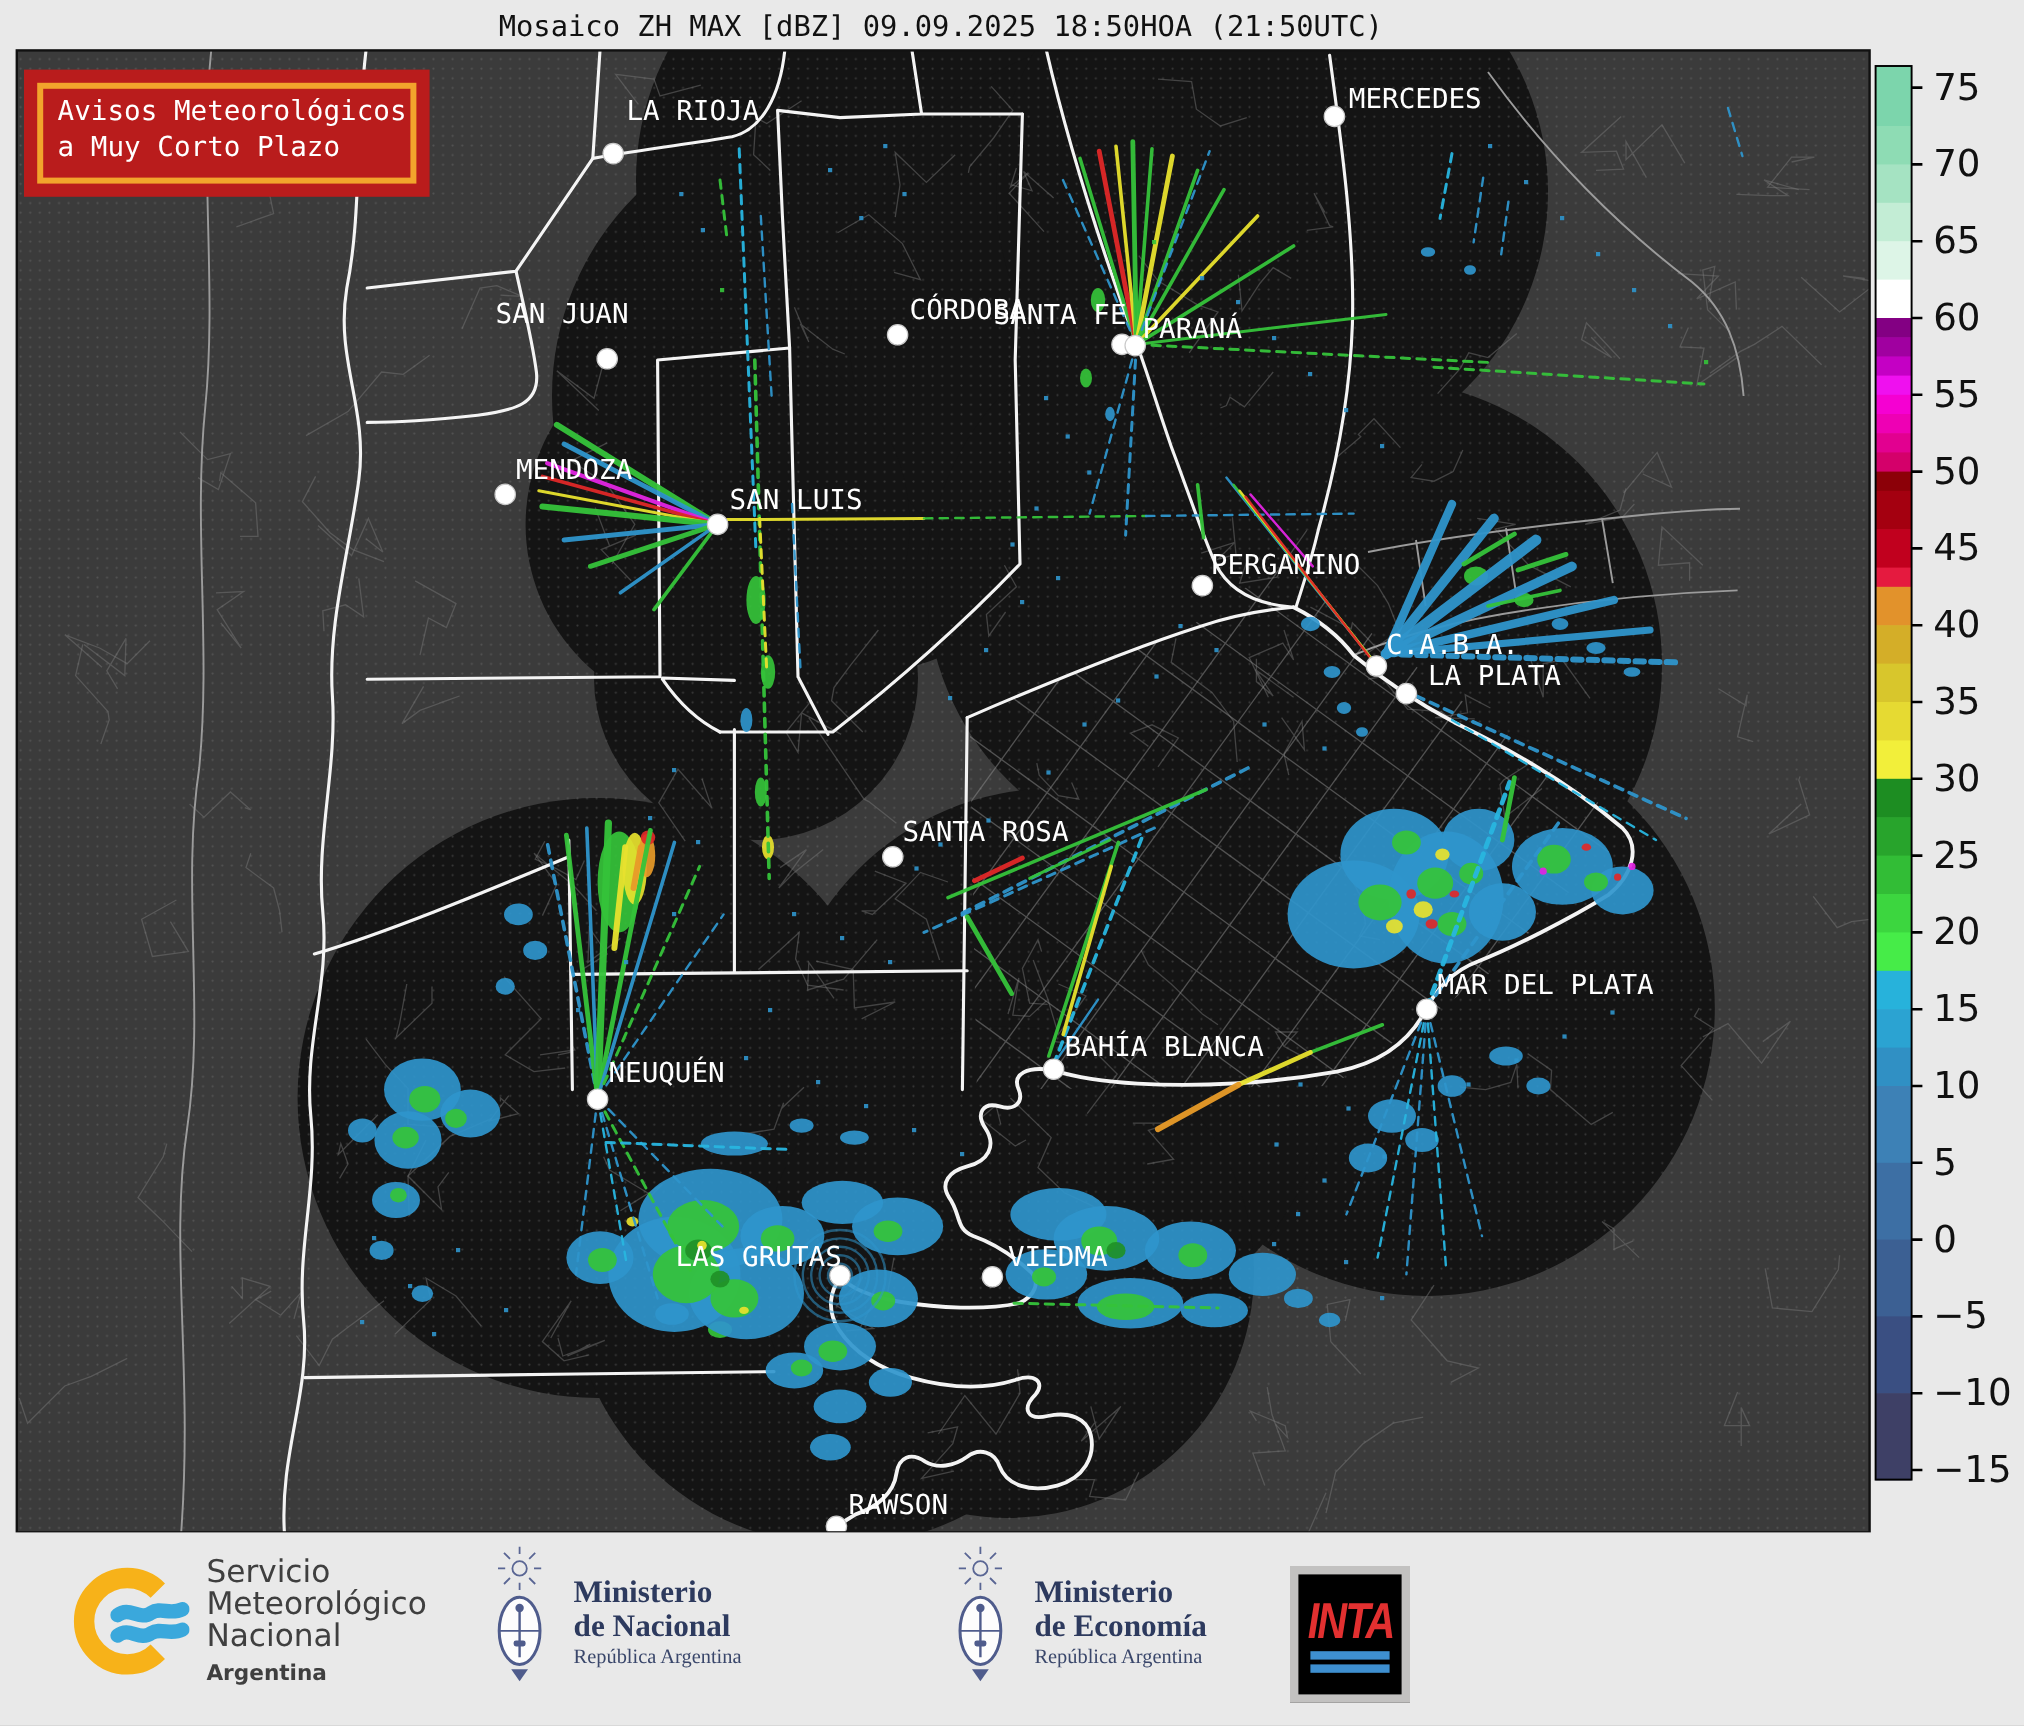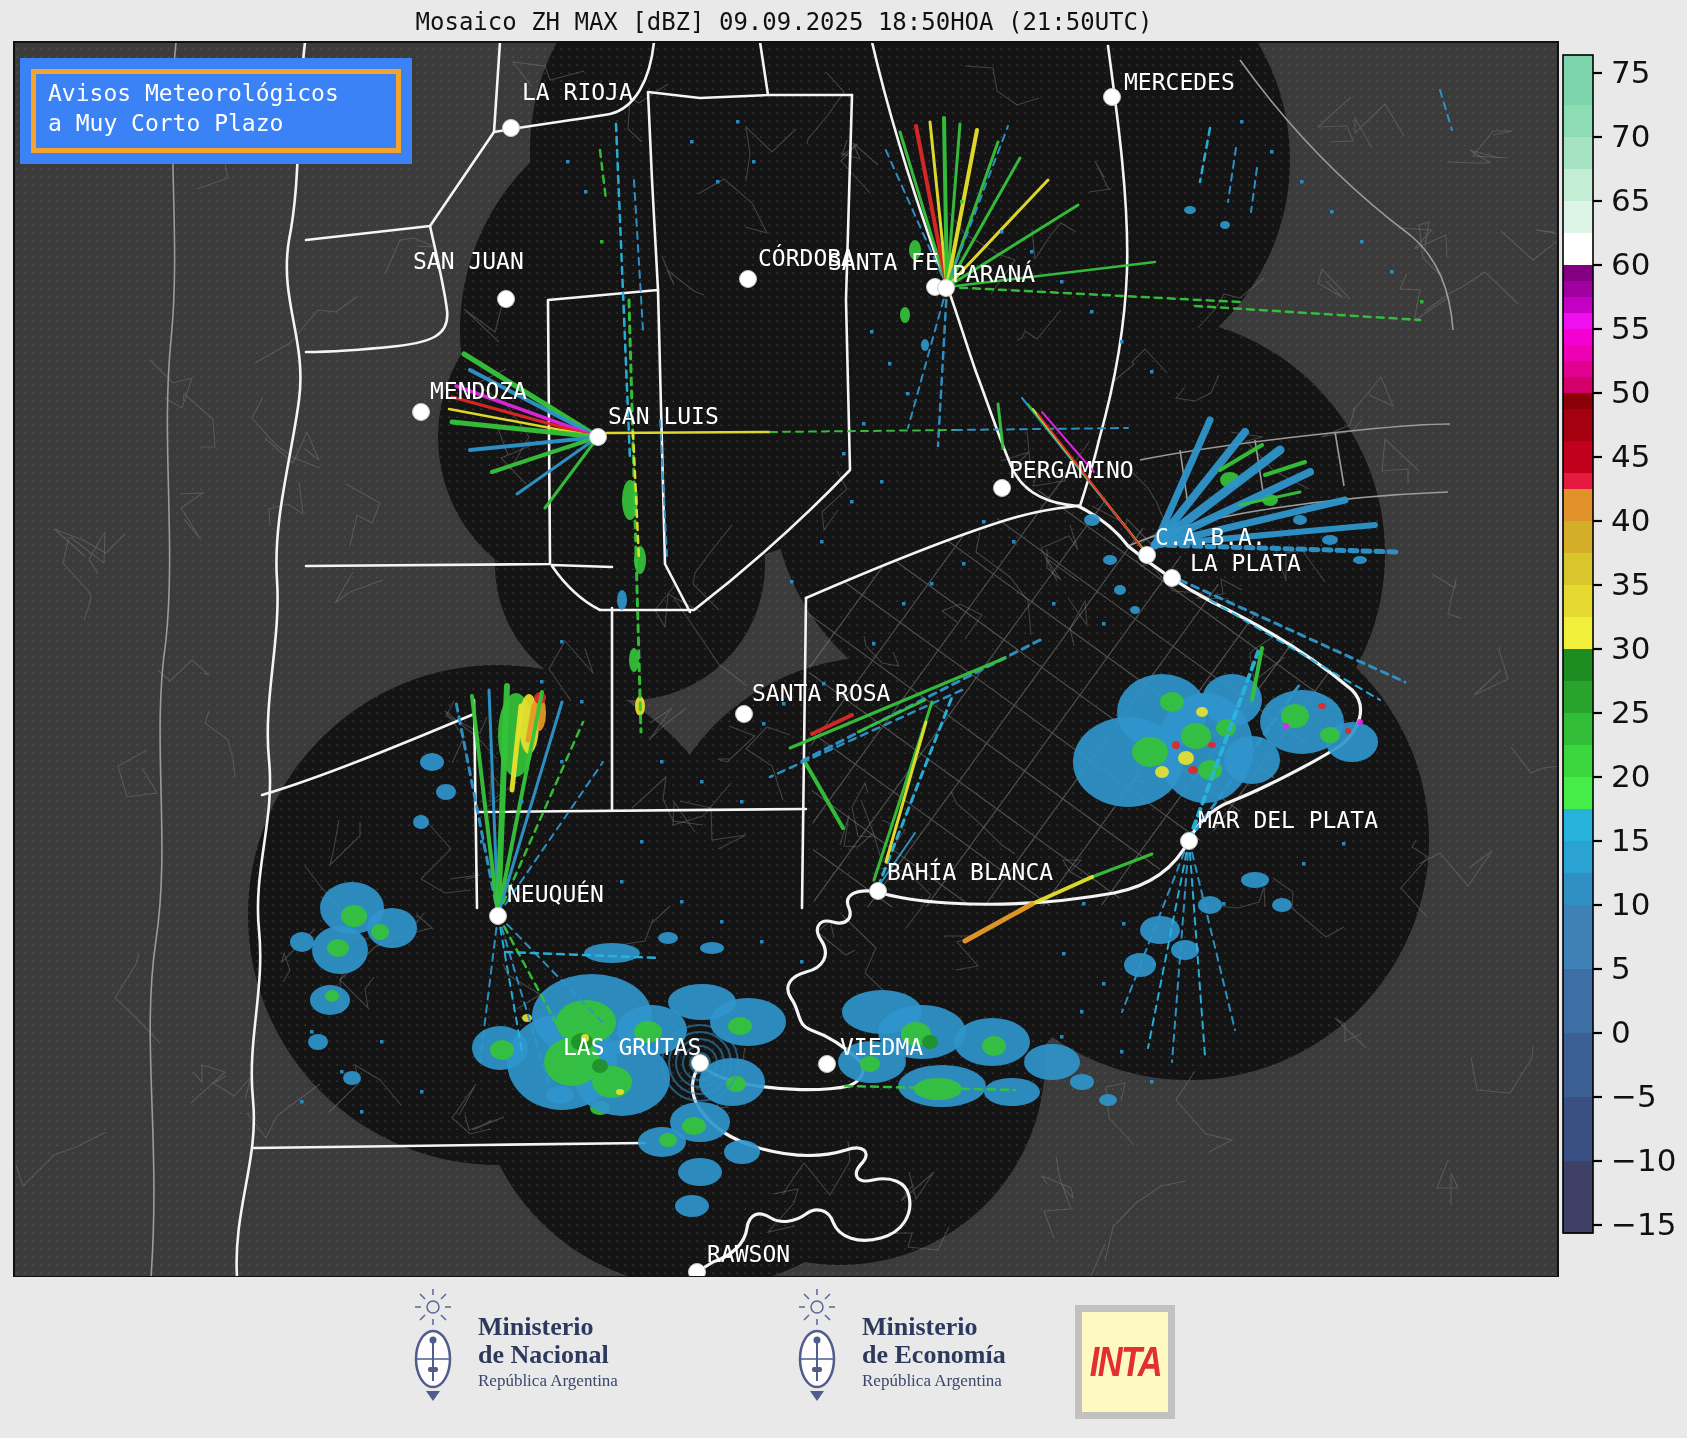--- a/index.html
+++ b/index.html
@@ -1,33 +1,33 @@
 <!DOCTYPE html>
 <html><head>
 <meta charset="utf-8">
 <style>
   html,body{margin:0;padding:0;background:#e9e9e9;}
   .page{position:relative;width:1687px;height:1438px;background:#e9e9e9;overflow:hidden;
         font-family:"DejaVu Sans",sans-serif;}
   .title{position:absolute;left:24px;top:4px;width:1520px;text-align:center;
          font-family:"DejaVu Sans Mono",monospace;font-size:24px;line-height:36px;color:#111;}
   .scene{position:absolute;left:0;top:0;}
-  .warn{position:absolute;left:20px;top:58px;width:368px;height:106px;background:#3b82f6;padding-left:24px;}
+  .warn{position:absolute;left:20px;top:58px;width:338px;height:106px;background:#b91c1c;}
   .warn-inner{position:absolute;left:11px;top:11px;right:11px;bottom:11px;border:5px solid #f2a42c;
               color:#ffffff;font-family:"DejaVu Sans Mono",monospace;font-size:23px;line-height:30px;
               padding:4px 0 0 12px;box-sizing:border-box;}
   .footer{position:absolute;left:0;top:1277px;width:1687px;height:161px;background:#e9e9e9;}
   .logo{position:absolute;display:flex;align-items:center;gap:14px;}
   .smn-text{font-family:"DejaVu Sans",sans-serif;color:#3f3f3f;font-size:26px;line-height:27px;}
   .smn-text .ar{font-size:18px;font-weight:bold;margin-top:3px;color:#3f3f3f;}
   .min-text{font-family:Liberation Serif, serif;color:#2d3a5e;}
   .min-text .l1,.min-text .l2{font-weight:bold;font-size:26px;line-height:28px;}
   .min-text .l3{font-size:17px;color:#3a476b;margin-top:2px;}
-  .inta-box{width:86px;height:100px;border:7px solid #c2c1c0;background:#fef9c3;
-            display:flex;flex-direction:row;align-items:center;justify-content:center;box-sizing:content-box;}
+  .inta-box{width:86px;height:100px;border:7px solid #c2c1c0;background:#000000;
+            display:flex;flex-direction:column;align-items:center;justify-content:center;box-sizing:content-box;}
   .inta-word{font-family:"Liberation Sans",sans-serif;font-weight:900;font-style:italic;
              font-size:42px;color:#e23030;transform:scaleX(.82);letter-spacing:-2px;line-height:42px;}
   .inta-bar{width:66px;height:7px;background:#3e8fd0;margin-top:4px;}
 </style>
 </head>
 <body>
 
 <div class="page">
 
   <div class="title">Mosaico ZH MAX [dBZ] 09.09.2025 18:50HOA (21:50UTC)</div>
@@ -689,20 +689,33 @@
   </svg>
 
   <div class="warn">
     <div class="warn-inner">
       <div>Avisos Meteorológicos</div>
       <div>a Muy Corto Plazo</div>
     </div>
   </div>
 
   <div class="footer">
+    <div class="logo" style="left:58px;top:20px;">
+      <svg width="100" height="108" viewBox="0 0 100 108">
+        <path d="M73.5,26.5 A36,36 0 1 0 73.5,77.5" fill="none" stroke="#f7b219" stroke-width="17"></path>
+        <path d="M40,47 C50,39 58,52 68,45 C76,40 84,47 94,42" fill="none" stroke="#3aa8dc" stroke-width="12" stroke-linecap="round"></path>
+        <path d="M40,64 C50,56 58,69 68,62 C76,57 84,64 94,59" fill="none" stroke="#3aa8dc" stroke-width="12" stroke-linecap="round"></path>
+      </svg>
+      <div class="smn-text">
+        <div>Servicio</div>
+        <div>Meteorológico</div>
+        <div>Nacional</div>
+        <div class="ar">Argentina</div>
+      </div>
+    </div>
 
     <div class="logo" style="left:402px;top:10px;">
       <svg width="62" height="130" viewBox="0 0 62 130">
         <g stroke="#5a6694" stroke-width="1.5" fill="none">
           <circle cx="31" cy="20" r="6"></circle>
           <path d="M31,8 L31,2 M31,32 L31,38 M19,20 L13,20 M43,20 L49,20 M23,12 L18,7 M39,12 L44,7 M23,28 L18,33 M39,28 L44,33"></path>
         </g>
         <ellipse cx="31" cy="72" rx="17" ry="28" fill="#fdfdfd" stroke="#4f5c8c" stroke-width="2.5"></ellipse>
         <line x1="14" y1="72" x2="48" y2="72" stroke="#4f5c8c" stroke-width="1.5"></line>
         <line x1="31" y1="50" x2="31" y2="94" stroke="#4f5c8c" stroke-width="2"></line>

